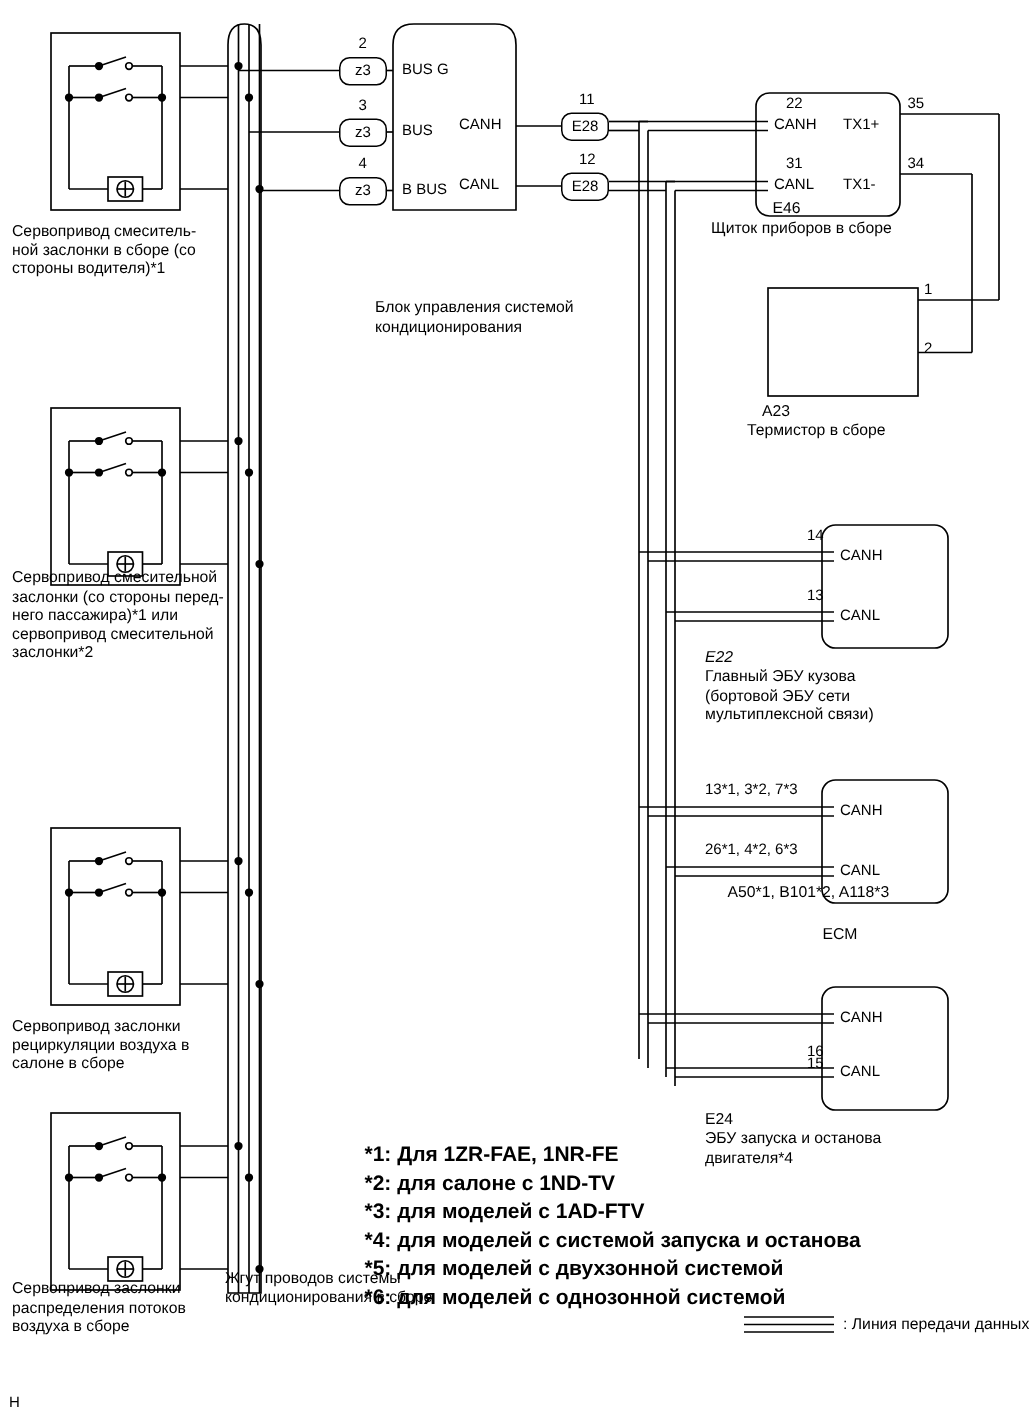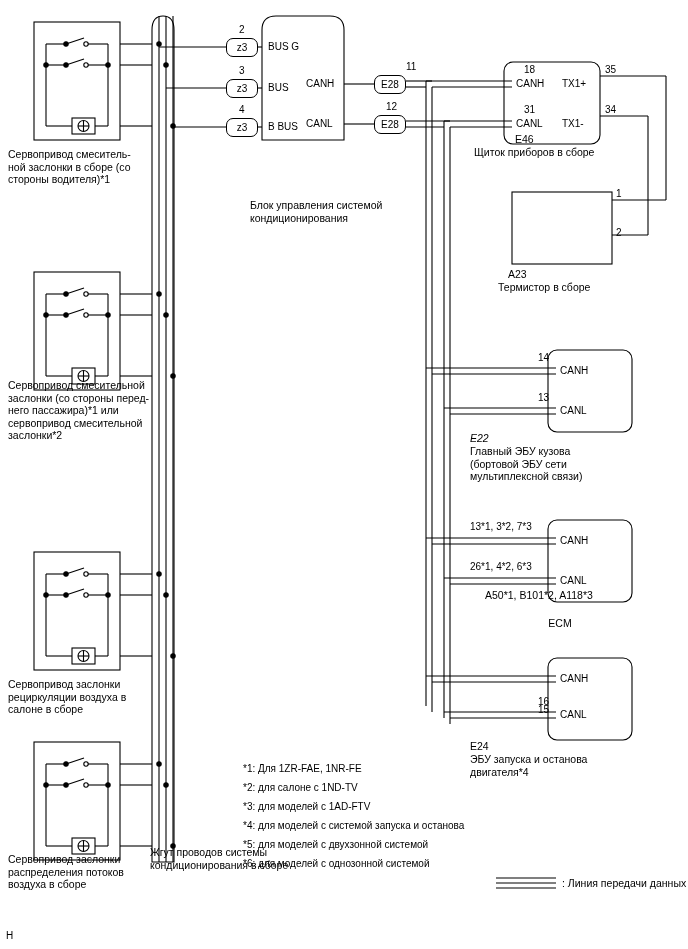--- a/index.html
+++ b/index.html
@@ -13,21 +13,21 @@
     overflow:hidden;
   }
   .root { position:absolute; left:0; top:0; width:688px; height:949px; }
   svg.wires { position:absolute; left:0; top:0; width:688px; height:949px; pointer-events:none; }
   .lbl { position:absolute; font-size:10.5px; line-height:12.5px; white-space:pre; }
   .lbl.c { text-align:center; }
   .num { position:absolute; font-size:10px; line-height:11px; }
   .pill { position:absolute; border:1.1px solid #000; background:#fff; border-radius:7px;
           font-size:10px; display:flex; align-items:center; justify-content:center; }
   .ecu-port { position:absolute; font-size:10px; }
-  .note { position:absolute; font-size:10px; line-height:14.5px; white-space:pre; }
+  .note { position:absolute; font-size:14px; line-height:14.5px; white-space:pre;font-weight:bold; }
   .footer-h { position:absolute; left:6px; top:930px; font-size:10px; }
 </style>
 </head>
 <body>
 
 <div class="root">
 
   <svg class="wires" viewBox="0 0 688 949">
     <g stroke="#000" stroke-width="1.1" fill="none" shape-rendering="geometricPrecision">
 
@@ -241,27 +241,27 @@
   <div class="num" style="left:239px;top:65px;">3</div>
   <div class="num" style="left:239px;top:104px;">4</div>
 
   <div class="num" style="left:268px;top:41px;">BUS G</div>
   <div class="num" style="left:268px;top:82px;">BUS</div>
   <div class="num" style="left:268px;top:121px;">B BUS</div>
 
   <div class="num" style="left:306px;top:78px;">CANH</div>
   <div class="num" style="left:306px;top:118px;">CANL</div>
 
-  <div class="num" style="left:386px;top:61px;margin-left:20px;">11</div>
+  <div class="num" style="left:386px;top:61px;">11</div>
   <div class="num" style="left:386px;top:101px;text-align:center;">12</div>
 
   <div class="lbl" style="left:250px;top:164px;margin-top:35px;">Блок управления системой
 кондиционирования</div>
 
-  <div class="num" style="left:524px;top:64px;">18</div>
+  <div class="num" style="left:524px;top:64px;">22</div>
   <div class="num" style="left:524px;top:104px;">31</div>
   <div class="ecu-port" style="left:516px;top:78px;">CANH</div>
   <div class="ecu-port" style="left:516px;top:118px;">CANL</div>
   <div class="ecu-port" style="left:562px;top:78px;">TX1+</div>
   <div class="ecu-port" style="left:562px;top:118px;">TX1-</div>
   <div class="num" style="left:605px;top:64px;">35</div>
   <div class="num" style="left:605px;top:104px;">34</div>
   <div class="lbl" style="left:474px;top:133px;padding-left:41px;">E46</div>
   <div class="lbl" style="left:474px;top:146px;">Щиток приборов в сборе</div>
 

